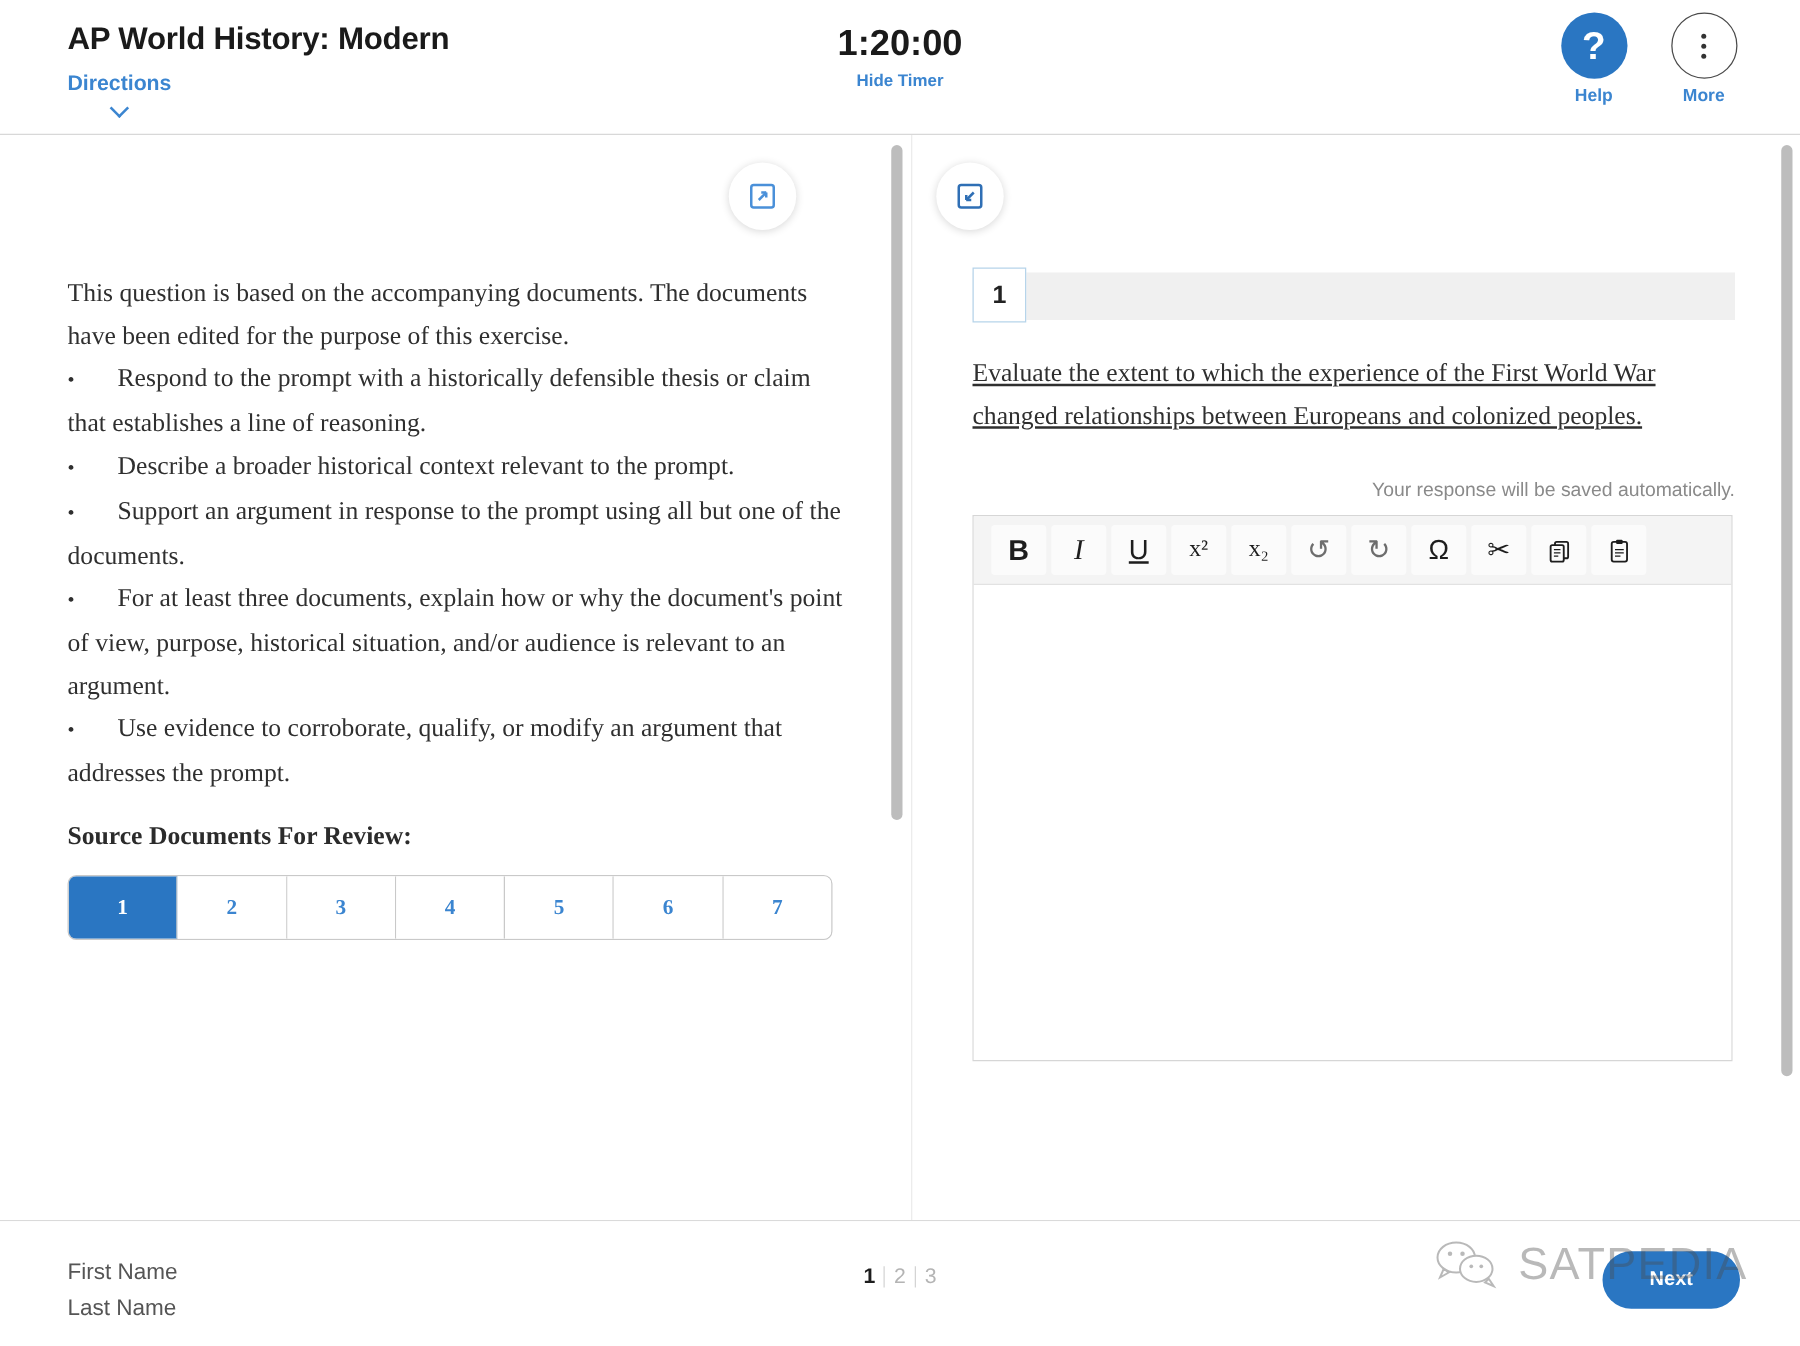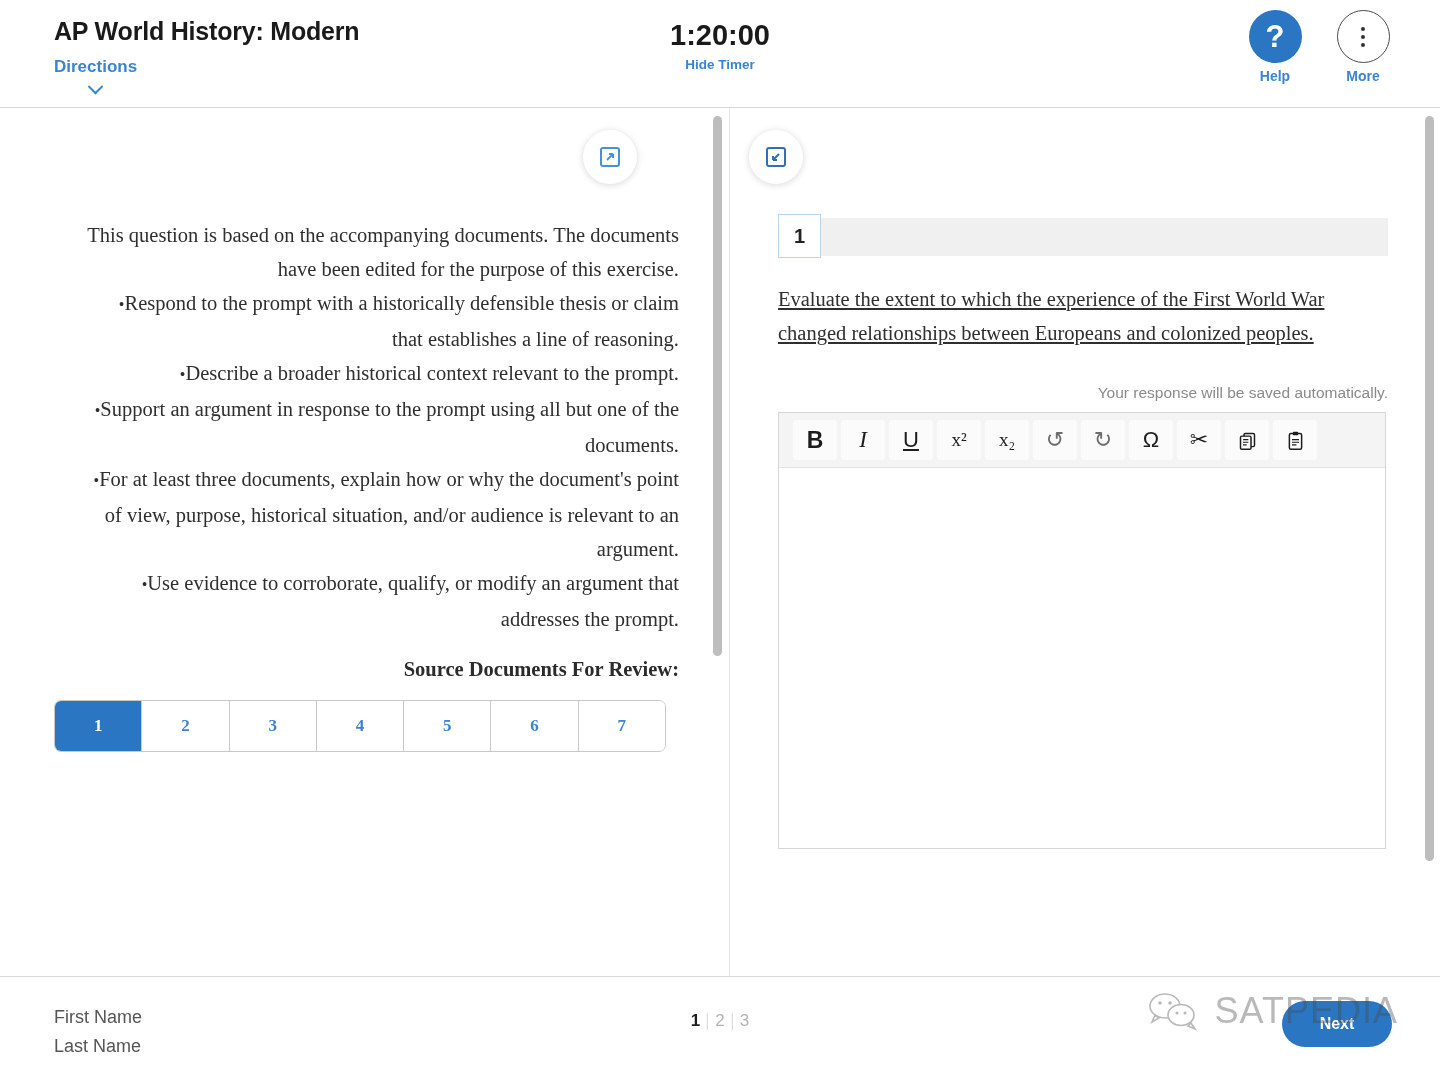--- a/index.html
+++ b/index.html
@@ -120,21 +120,21 @@
     display: flex;
     background: #fff;
     border-bottom: 1px solid #dadada;
     overflow: hidden;
   }
   .pane {
     position: relative;
     height: 100%;
     background: #fff;
   }
-  .pane-left  { width: 730px; border-right: 1px solid #e6e6e6; text-align: right; }
+  .pane-left  { width: 730px; border-right: 1px solid #e6e6e6; }
   .pane-right { width: 710px; }
 
   .expand-icon-btn {
     position: absolute;
     width: 54px; height: 54px;
     border-radius: 50%;
     background: #fff;
     box-shadow: 0 1px 7px rgba(0,0,0,0.16);
     display: flex; align-items: center; justify-content: center;
     cursor: pointer;

